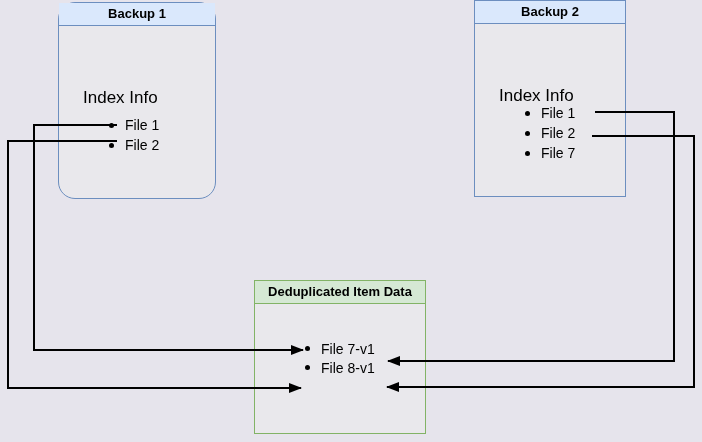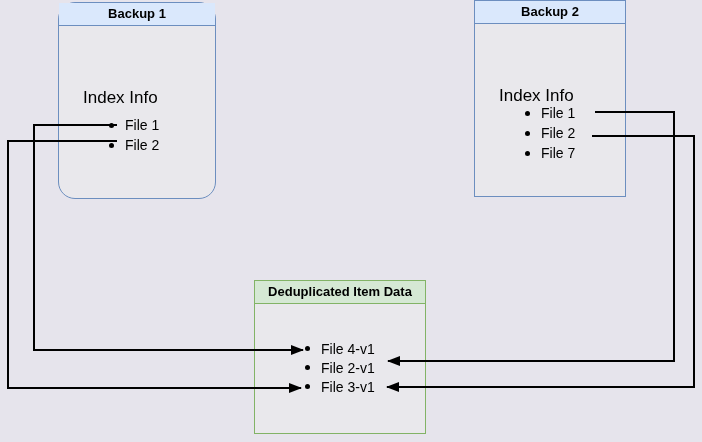--- a/index.html
+++ b/index.html
@@ -108,29 +108,25 @@
         <span>File 7</span>
       </li>
     </ul>
   </div>
 
   <div class="node green" style="left:254px; top:280px; width:172px; height:154px;">
     <div class="node-header">Deduplicated Item Data</div>
     <ul class="file-list tight" style="left:50px; top:58px;">
       <li>
         <span class="dot"></span>
-        <span>File 4-v1</span>
+        <span>File 7-v1</span>
       </li>
       <li>
         <span class="dot"></span>
-        <span>File 2-v1</span>
-      </li>
-      <li>
-        <span class="dot"></span>
-        <span>File 3-v1</span>
+        <span>File 8-v1</span>
       </li>
     </ul>
   </div>
 
   <svg class="wires" width="702" height="442" viewBox="0 0 702 442">
     <defs>
       <marker id="arrowhead" markerUnits="userSpaceOnUse" markerWidth="14" markerHeight="12" refX="12" refY="5" orient="auto">
         <path d="M0,0 L13,5 L0,10 z" fill="#000000"></path>
       </marker>
     </defs>

